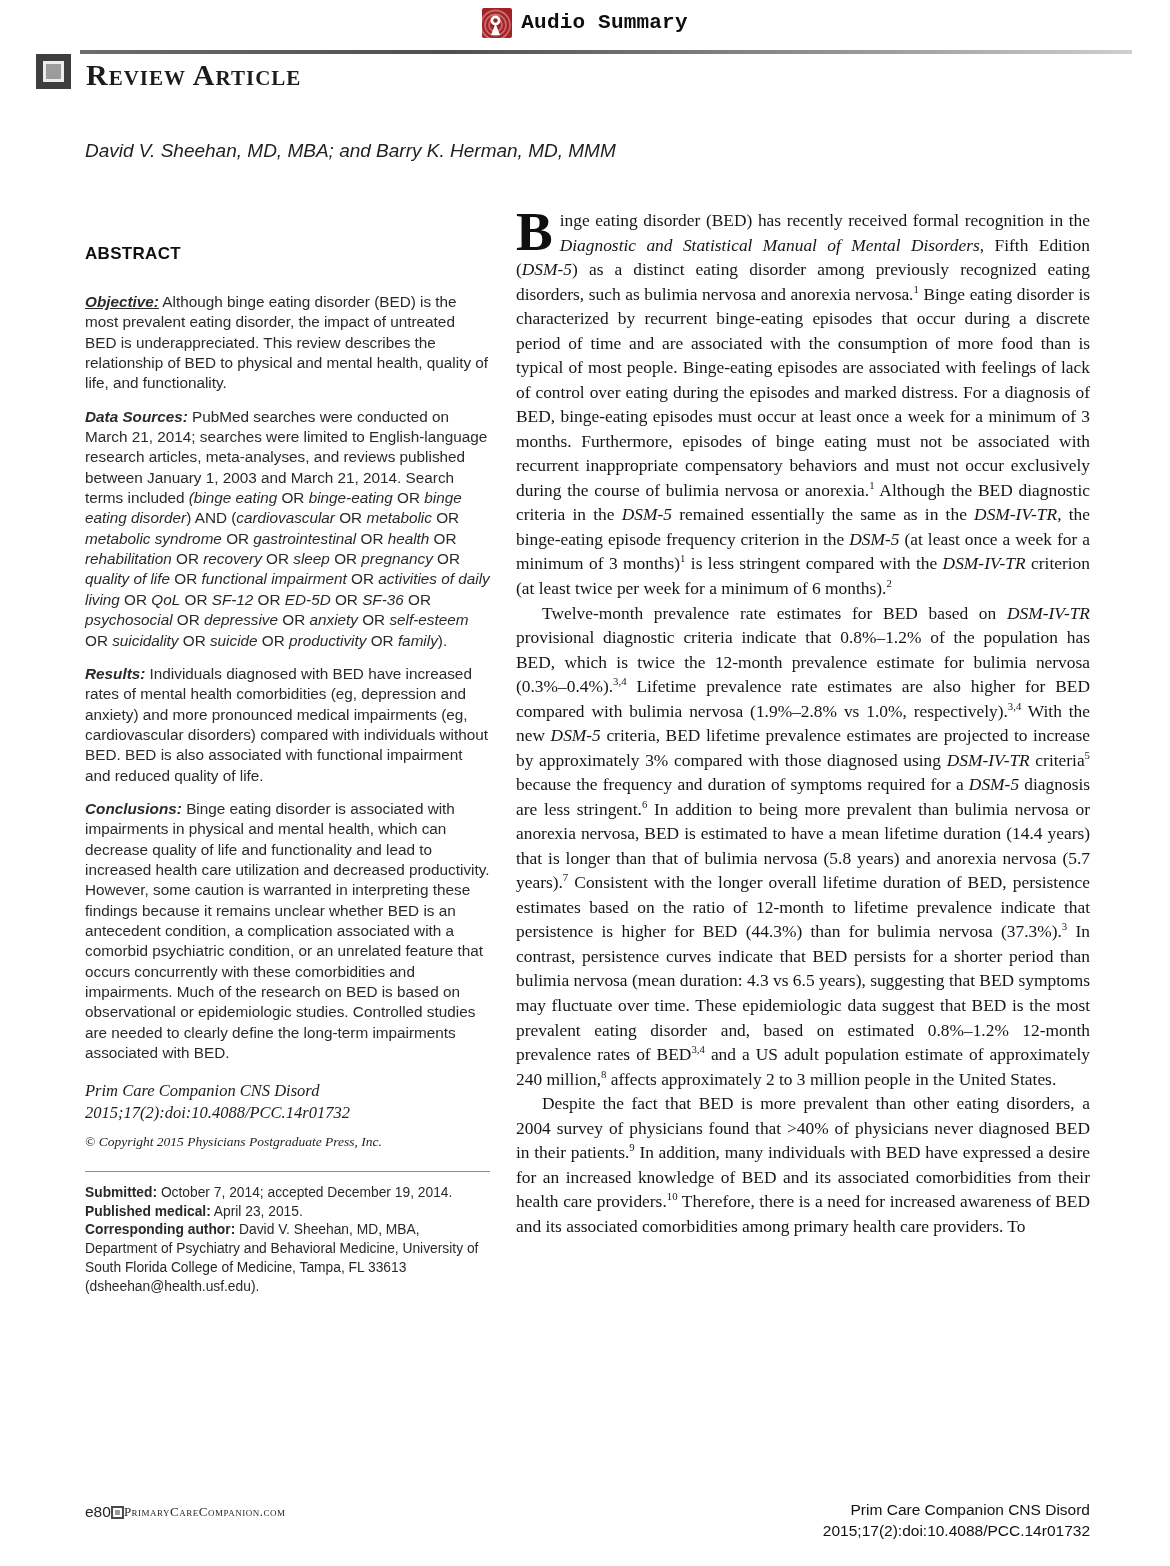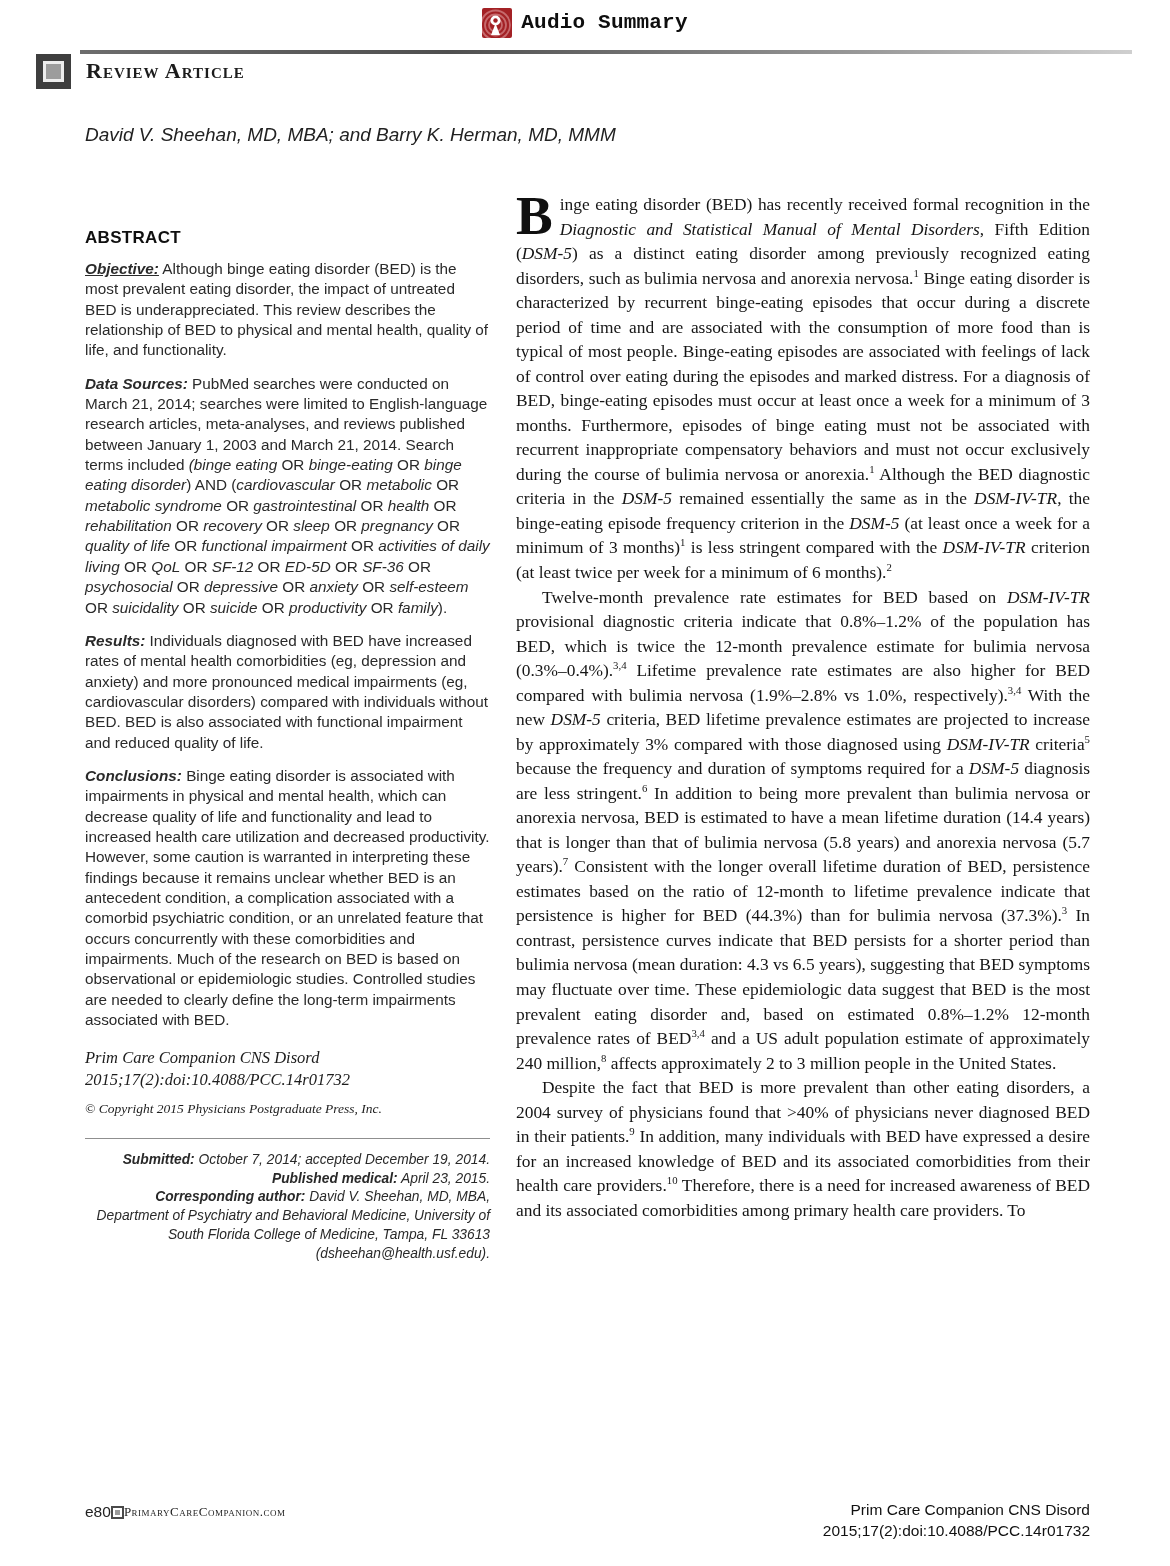--- a/index.html
+++ b/index.html
@@ -30,49 +30,49 @@
   }
   .kicker-icon {
     position:absolute; left:0; top:8px; width:35px; height:35px;
     background:#3e3e3e; display:flex; align-items:center; justify-content:center;
   }
   .kicker-icon-inner { width:21px; height:21px; background:#9c9c9c; border:3px solid #ededed; }
   .kicker-title {
     position:absolute; left:50px; top:12px;
     font-family:"Liberation Serif", serif;
     font-variant:small-caps; font-weight:bold;
-    font-size:22px; color:#1c1c1c; letter-spacing:1px;
+    font-size:30px; color:#1c1c1c; letter-spacing:1px;
   }
 
   
   .title {
     margin:12px 80px 0 85px;
     font-family:"Liberation Serif", serif;
     font-weight:bold; font-size:31px; line-height:1.3; color:#171717;
   }
   .authors {
-    margin:16px 80px 0 85px;
+    margin:32px 80px 0 85px;
     font-style:italic; font-size:19px; color:#222222;
   }
 
   
   .columns { display:flex; margin:46px 80px 0 85px; gap:26px; }
 
   .left-col { width:405px; flex:none; padding-top:36px; }
-  .abstract-heading { font-size:17px; font-weight:bold; color:#101010; margin-bottom:11px; letter-spacing:0.3px; }
+  .abstract-heading { font-size:17px; font-weight:bold; color:#101010; margin-bottom:28px; letter-spacing:0.3px; }
   .abs-para { font-size:15.3px; line-height:1.33; color:#2a2a2a; margin-bottom:13px; }
 
   .citation {
     margin-top:17px;
     font-family:"Liberation Serif", serif;
     font-style:italic; font-size:16.5px; line-height:1.3; color:#1d1d1d;
   }
   .copyright { font-size:13.5px; margin-top:10px; }
   .divider { border:none; border-top:1.6px solid #8f8f8f; margin:20px 0 12px 0; }
-  .author-notes { font-size:13.8px; font-style:italic; line-height:1.36; color:#292929;text-align:right; }
+  .author-notes { font-size:13.8px; line-height:1.36; color:#292929; }
 
   .right-col { flex:1; font-family:"Liberation Serif", serif; font-size:17.4px; line-height:1.41; color:#151515; text-align:justify; }
   .right-col .indent { text-indent:26px; }
   .dropcap {
     float:left; font-weight:bold; font-size:55px; line-height:42px;
     padding:3px 7px 0 0; color:#101010;
   }
 
   
   .page-footer {

